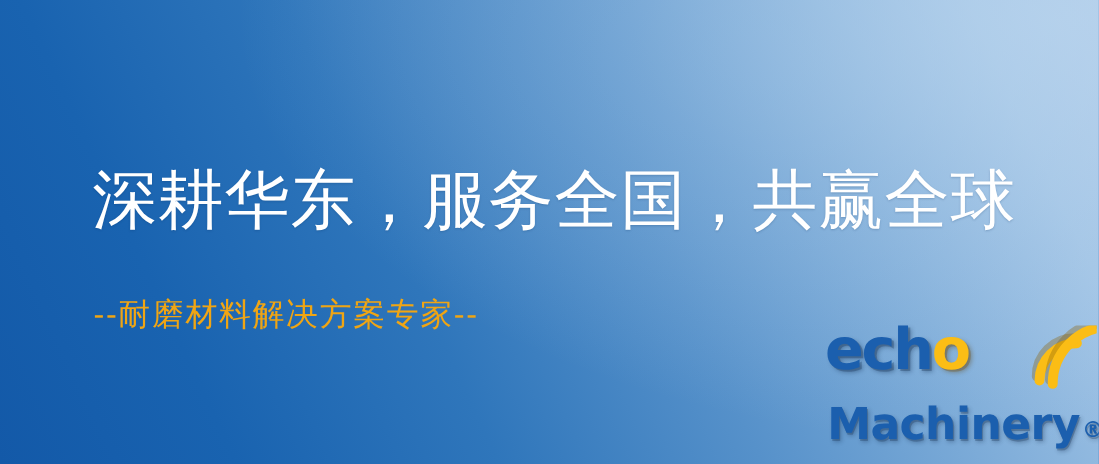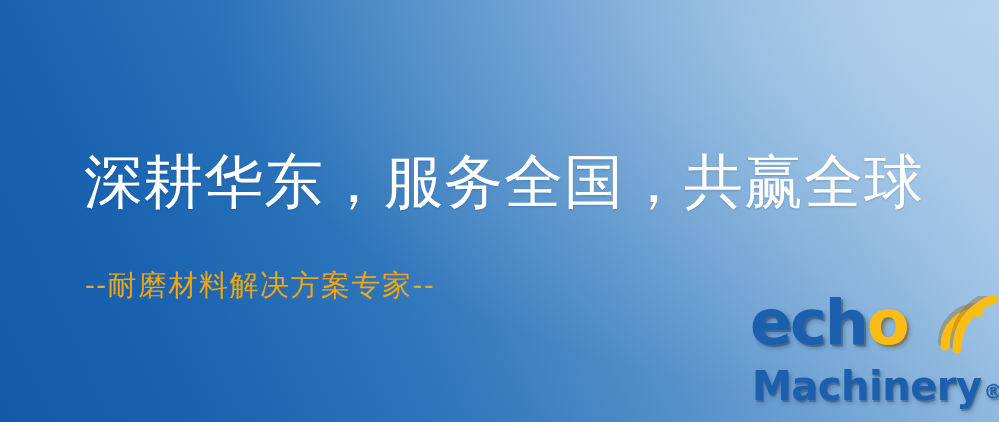--- a/index.html
+++ b/index.html
@@ -89,21 +89,21 @@
     top: 0;
     width: 252px;
     height: 78px;
   }
 
   .logo-echo {
     position: absolute;
     left: 2px;
     top: -4px;
     font-family: "DejaVu Sans", "Liberation Sans", sans-serif;
-    font-size: 62px;
+    font-size: 52px;
     font-weight: 700;
     letter-spacing: -2px;
     color: #1B5FAE;
     text-shadow:
       2px 2px 0 rgba(20,45,80,0.30),
       3px 3px 4px rgba(15,40,75,0.35);
     line-height: 1;
   }
 
   .logo-o {

